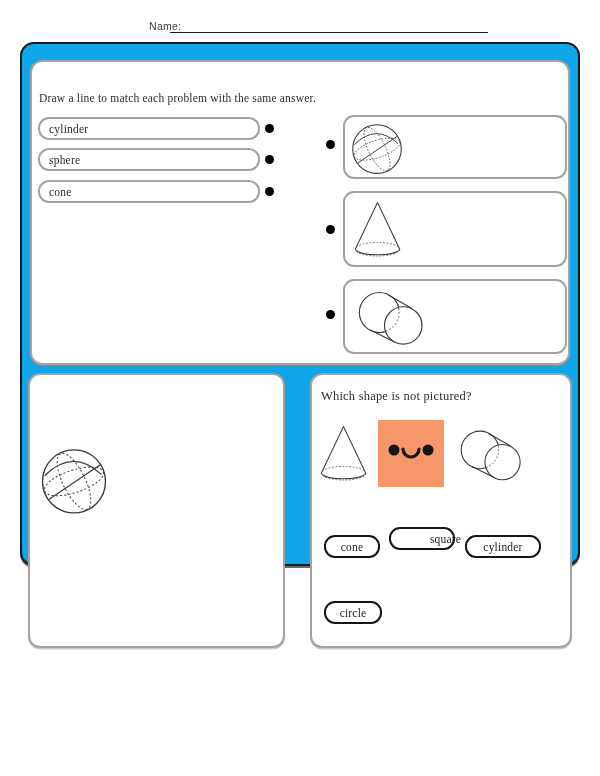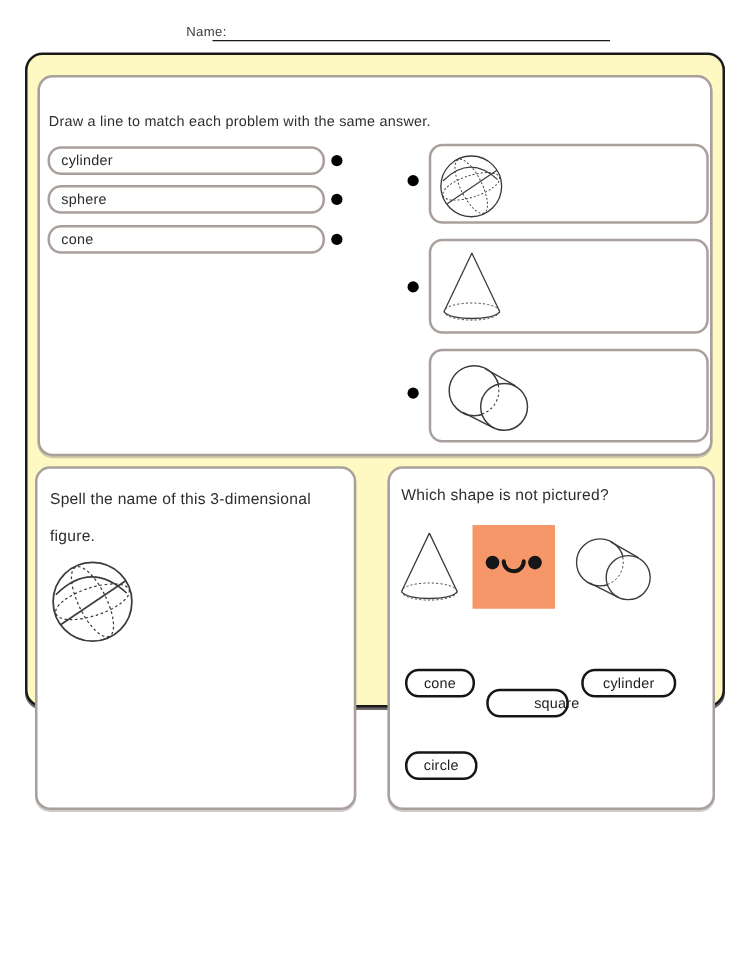--- a/index.html
+++ b/index.html
@@ -4,22 +4,22 @@
 <style>
   html,body{margin:0;padding:0;background:#fff;}
   #page{position:relative;width:600px;height:776px;background:#fff;
         font-family:"Liberation Sans",sans-serif;color:#2b2b2b;overflow:hidden;}
   .abs{position:absolute;}
   
   .name-label{left:149px;top:20px;font-size:10.5px;color:#3a3a3a;letter-spacing:.3px;}
   .name-line{left:170px;top:32px;width:318px;height:0;border-bottom:1.6px solid #1a1a1a;}
   
   .main-frame{left:20px;top:42px;width:560px;height:524px;box-sizing:border-box;
-              border:2.5px solid #1a1a1a;border-radius:14px;background:#fef9c3;
-              box-shadow:0 2px 0 rgba(25,25,25,.65);}
+              border:2.5px solid #1a1a1a;border-radius:14px;background:#0ea5e9;
+              box-shadow:0 2px 0 rgba(25,25,25,.65);font-family:Liberation Serif, serif;}
   .soft-frame{box-sizing:border-box;border:2px solid #A9A09D;border-radius:12px;background:#fff;
               box-shadow:0 1.5px 0 rgba(150,140,138,.45);}
   .match-section{left:8px;top:16px;width:540px;height:305px;}
   .spell-section{left:6px;top:329px;width:257px;height:275px;}
   .which-section{left:288px;top:329px;width:262px;height:275px;}
   .prompt{font-size:11.5px;letter-spacing:.2px;color:#2e2e2e;}
   .prompt-lg{font-size:12.5px;letter-spacing:.2px;line-height:30px;color:#2e2e2e;}
   
   .problem-box{box-sizing:border-box;width:222px;height:23px;border:2px solid #A9A09D;
                border-radius:11px;background:#fff;display:flex;align-items:center;
@@ -104,21 +104,20 @@
           </svg>
       </div>
       <div class="abs answer-box" style="left:311px;top:217px;height:75px;">
         <svg class="fig abs" style="left:8px;top:7px;" width="76" height="62">
             <use href="#sym-cylinder"></use>
           </svg>
       </div>
     </div>
 
     <div class="abs soft-frame spell-section">
-      <div class="abs prompt-lg" style="left:10px;top:9px;width:238px;">Spell the name of this 3-dimensional figure.</div>
       <svg class="fig abs" style="left:9px;top:70px;" width="70" height="70">
           <use href="#sym-sphere"></use>
         </svg>
     </div>
 
     <div class="abs soft-frame which-section">
       <div class="abs prompt-lg" style="left:9px;top:6px;width:245px;">Which shape is not pictured?</div>
 
       <svg class="fig abs" style="left:3px;top:44px;" width="57" height="72">
           <use href="#sym-cone"></use>
@@ -128,19 +127,19 @@
           <circle cx="6" cy="9" r="5.5" fill="#161616"></circle>
           <circle cx="40" cy="9" r="5.5" fill="#161616"></circle>
           <path d="M 15,8 A 8 8 0 0 0 31,8" fill="none" stroke="#161616" stroke-width="3.2" stroke-linecap="round"></path>
         </svg>
       </div>
       <svg class="fig abs" style="left:145px;top:50px;" width="68" height="62">
           <use href="#sym-cylinder"></use>
         </svg>
 
       <div class="abs opt-btn" style="left:12px;top:160px;width:56px;">cone</div>
-      <div class="abs opt-btn" style="left:77px;top:176px;width:66px;padding-left:47px;">square</div>
+      <div class="abs opt-btn" style="left:77px;top:152px;width:66px;padding-left:47px;">square</div>
       <div class="abs opt-btn" style="left:153px;top:160px;width:76px;">cylinder</div>
       <div class="abs opt-btn" style="left:12px;top:194px;width:58px;margin-top:32px;">circle</div>
     </div>
 
   </div>
 </div>
 
 </body></html>

